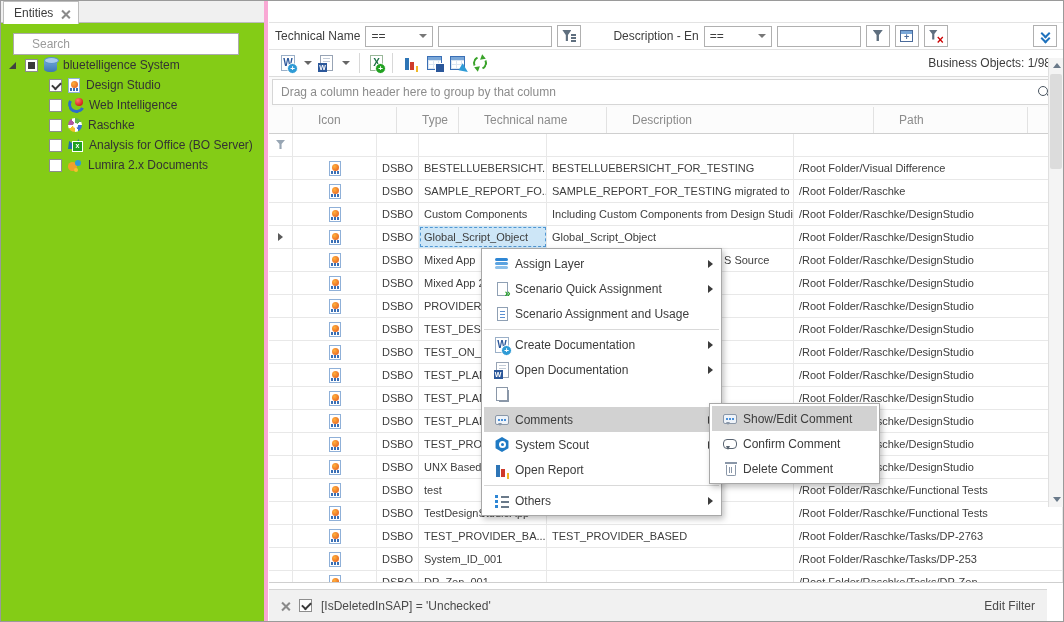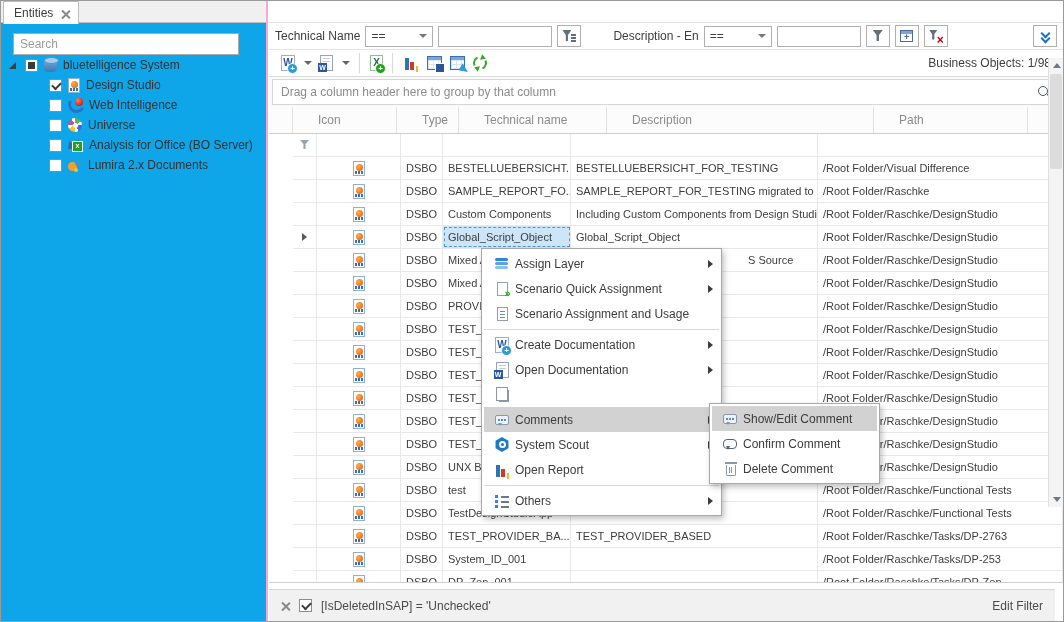--- a/index.html
+++ b/index.html
@@ -1,26 +1,26 @@
 <!DOCTYPE html>
 <html><head>
 <meta charset="utf-8">
 <style>
   * { margin:0; padding:0; box-sizing:border-box; }
   html,body { width:1064px; height:622px; font-family:"Liberation Sans",sans-serif; background:#fff; }
   .app { position:relative; width:1064px; height:622px; border:1px solid #9a9a9a; background:#fff; overflow:hidden; }
 
   
-  .sidebar { position:absolute; left:0; top:0; width:267px; height:100%; border-right:2px solid #f9a8d4; background:#0ea5e9; }
+  .sidebar { position:absolute; left:0; top:0; width:267px; height:100%; border-right:4px solid #f9a8d4; background:#84cc16; }
   .tabstrip { height:22px; background:#f0f0f0; border-bottom:1px solid #bdbdbd; display:flex; }
   .tab { display:flex; align-items:center; gap:8px; padding:0 8px 0 10px; background:#fff; border:1px solid #bdbdbd; border-bottom:none; margin:0 0 -1px 2px; font-size:12px; color:#3d3d3d; height:23px; }
   .xglyph { position:relative; width:9px; height:9px; display:inline-block; }
   .xglyph::before,.xglyph::after { content:''; position:absolute; left:4px; top:0; width:1.5px; height:11px; background:#8a8a8a; }
   .xglyph::before { transform:rotate(45deg);} .xglyph::after { transform:rotate(-45deg);}
-  .search-box { margin:10px 12px 0 12px; width:226px; height:22px; border:1px solid #ababab; font-size:12px; color:#444; padding:0 6px; font-family:"Liberation Sans",sans-serif; }
+  .search-box { margin:10px 12px 0 12px; width:226px; height:22px; border:1px solid #ababab; font-size:12px; color:#444; padding:0 18px; font-family:"Liberation Sans",sans-serif; }
   .search-box::placeholder { color:#9a9a9a; }
   .tree { font-size:12px; color:#333; }
   .tree-row { display:flex; align-items:center; height:20px; gap:6px; }
   .tree-root { padding-left:8px; }
   .tree-child { padding-left:48px; }
   .expander { width:0; height:0; border-bottom:7px solid #404040; border-left:7px solid transparent; margin-right:3px; flex:none; }
   .cb { position:relative; width:13px; height:13px; border:1px solid #8d8d8d; background:#fff; flex:none; }
   .cb[data-state="indeterminate"]::after { content:''; position:absolute; inset:2px; background:#3a3a3a; }
   .cb[data-state="checked"]::after { content:''; position:absolute; left:2px; top:2px; width:7px; height:4px; border-left:2px solid #3a3a3a; border-bottom:2px solid #3a3a3a; transform:rotate(-45deg); }
   .tree-label { white-space:nowrap; }
@@ -132,37 +132,37 @@
   .groupbar { height:30px; padding:2px 3px; background:#fafafa; }
   .groupbar-inner { display:flex; align-items:center; height:26px; border:1px solid #d6d6d6; background:#fff; padding:0 8px; }
   .group-hint { flex:1; font-size:12px; color:#8c8c8c; }
 
   .ghead { display:flex; height:27px; border-bottom:1px solid #cfcfcf; background:#fcfcfc;gap:20px; }
   .th { font-size:12px; color:#8c8c8c; padding:6px 5px 0 5px; border-right:1px solid #e2e2e2; white-space:nowrap; overflow:hidden; }
   .c-ind{width:24px;flex:none;} .c-icon{width:84px;flex:none;} .c-type{width:42px;flex:none;}
   .c-tech{width:128px;flex:none;} .c-desc{width:247px;flex:none;} .c-path{flex:1;} .c-sb{width:15px;flex:none;border-right:none;}
 
   .tbody { position:relative; height:449px; overflow:hidden; border-bottom:1px solid #cfcfcf; }
-  .frow,.tr { display:flex; height:23px; border-bottom:1px solid #e8e8e8; background:#fff;margin-left:24px; }
+  .frow,.tr { display:flex; height:23px; border-bottom:1px solid #e8e8e8; background:#fff; }
   .td { font-size:11px; color:#3d3d3d; padding:5px 5px 0 5px; border-right:1px solid #e8e8e8; white-space:nowrap; overflow:hidden; }
   .td.c-icon { display:flex; align-items:center; justify-content:center; padding:0; }
   .td.c-ind { display:flex; align-items:center; justify-content:center; padding:0; }
   .row-arrow { display:none; width:0; height:0; border-left:5px solid #5a5a5a; border-top:4px solid transparent; border-bottom:4px solid transparent; }
   .tr[data-state="selected"] .row-arrow { display:block; }
   .td.c-tech[data-cell="selected"] { background:#cde6f7; outline:1px dashed #4f96d2; outline-offset:-2px; }
   .td.c-desc[data-offset="true"] { padding-left:177px; }
 
   .vscroll { position:absolute; right:0; top:57px; width:15px; height:449px; background:#f4f4f4; border-left:1px solid #e0e0e0; }
   .vscroll .up,.vscroll .down { position:absolute; left:0; width:15px; height:15px; display:flex; align-items:center; justify-content:center; }
   .vscroll .up{top:0;} .vscroll .down{bottom:0;}
   .arr-up{width:0;height:0;border-left:4px solid transparent;border-right:4px solid transparent;border-bottom:5px solid #6a7a8a;}
   .arr-down{width:0;height:0;border-left:4px solid transparent;border-right:4px solid transparent;border-top:5px solid #6a7a8a;}
   .thumb { position:absolute; left:1px; top:16px; width:12px; height:95px; background:#dcdcdc; border-radius:2px; }
 
-  .statusbar { position:absolute; left:0; right:8px; bottom:0; height:32px; background:#f1f1f1; border-top:1px solid #d5d5d5; display:flex; align-items:center; gap:9px; padding:0 12px; font-size:12px; color:#4a4a4a; }
+  .statusbar { position:absolute; left:0; right:16px; bottom:0; height:32px; background:#f1f1f1; border-top:1px solid #d5d5d5; display:flex; align-items:center; gap:9px; padding:0 12px; font-size:12px; color:#4a4a4a; }
   .statusbar .spring { flex:1; }
 
   
   .menu { position:absolute; background:#fff; border:1px solid #a8a8a8; box-shadow:2px 3px 6px rgba(0,0,0,0.25); padding:2px; z-index:50; }
   .ctx { left:480px; top:247px; width:241px; }
   .sub { left:708px; top:402px; width:171px; z-index:60; }
   .mi { display:flex; align-items:center; height:25px; padding:0 6px 0 5px; font-size:12px; color:#3c3c3c; gap:0; }
   .mi[data-sep="true"] { border-top:1px solid #d9d9d9; margin-top:3px; padding-top:3px; height:28px; }
   .mi[data-state="highlighted"] { background:#d2d2d2; }
   .mi .mi-ic { width:26px; display:flex; justify-content:center; flex:none; }
@@ -200,21 +200,21 @@
 
           <div class="tree-row tree-child">
             <span class="cb" data-state="unchecked"></span>
             <span class="icn" data-icon="webi-icon"></span>
             <span class="tree-label">Web Intelligence</span>
           </div>
 
           <div class="tree-row tree-child">
             <span class="cb" data-state="unchecked"></span>
             <span class="icn" data-icon="universe-icon"></span>
-            <span class="tree-label">Universe</span>
+            <span class="tree-label">Raschke</span>
           </div>
 
           <div class="tree-row tree-child">
             <span class="cb" data-state="unchecked"></span>
             <span class="icn" data-icon="analysis-office-icon"></span>
             <span class="tree-label">Analysis for Office (BO Server)</span>
           </div>
 
           <div class="tree-row tree-child">
             <span class="cb" data-state="unchecked"></span>

